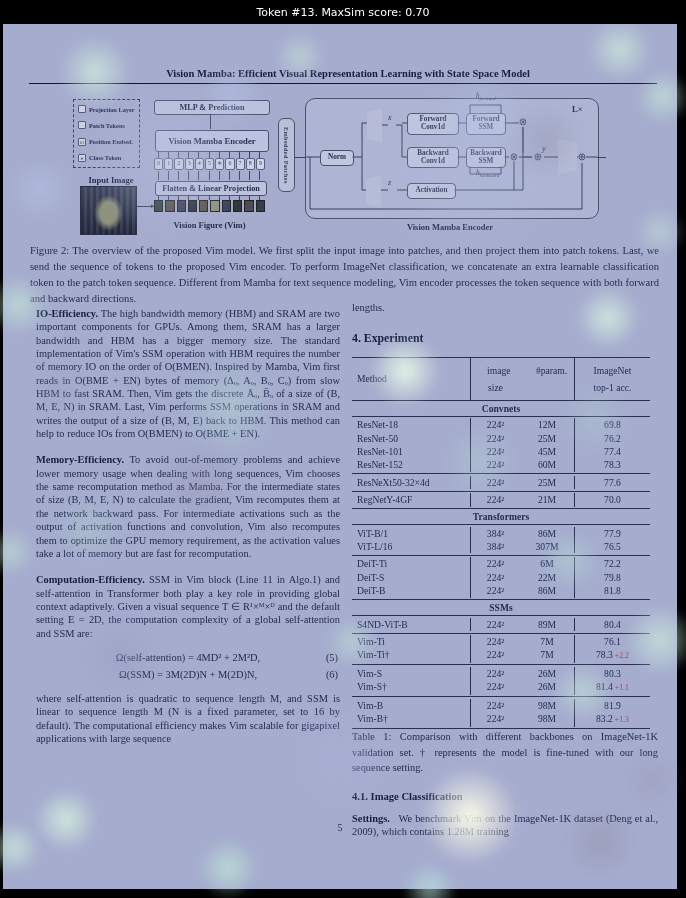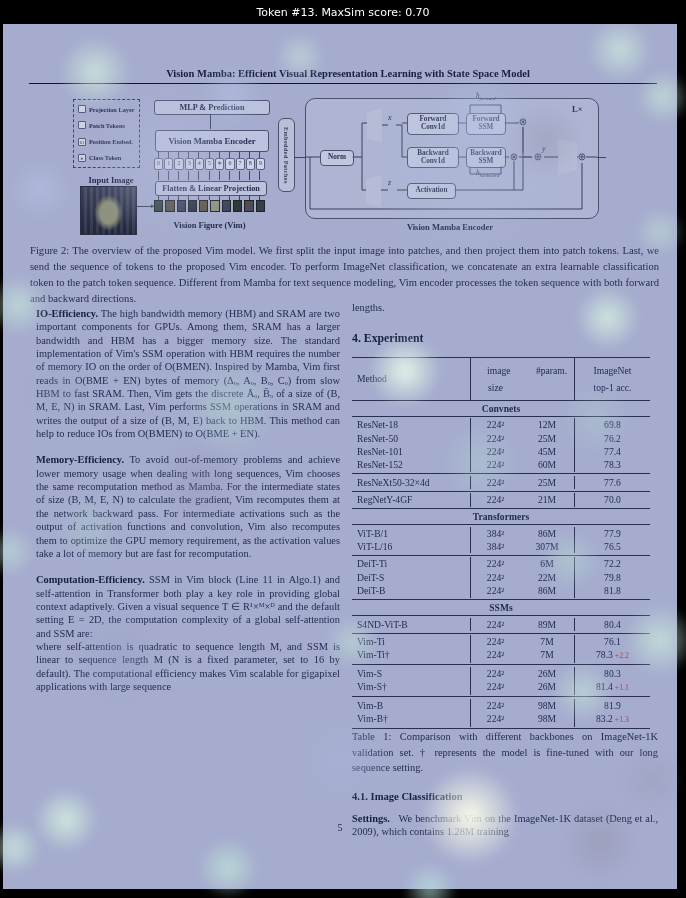--- a/index.html
+++ b/index.html
@@ -213,20 +213,30 @@
     <div class="enccap">Vision Mamba Encoder</div>
     <div class="hline" style="left:539px;top:63px;width:9px;"></div>
   </div>
 
   <div class="figcap">Figure 2: The overview of the proposed Vim model. We first split the input image into patches, and then project them into patch tokens. Last, we send the sequence of tokens to the proposed Vim encoder. To perform ImageNet classification, we concatenate an extra learnable classification token to the patch token sequence. Different from Mamba for text sequence modeling, Vim encoder processes the token sequence with both forward and backward directions.</div>
 
   <div class="colL">
     <p><b class="head">IO-Efficiency.</b> <span>The high bandwidth memory (HBM) and SRAM are two important components for GPUs. Among them, SRAM has a larger bandwidth and HBM has a bigger memory size. The standard implementation of Vim's SSM operation with HBM requires the number of memory IO on the order of O(BMEN). Inspired by Mamba, Vim first reads in O(BME + EN) bytes of memory (Δₒ, Aₒ, Bₒ, Cₒ) from slow HBM to fast SRAM. Then, Vim gets the discrete Āₒ, B̄ₒ of a size of (B, M, E, N) in SRAM. Last, Vim performs SSM operations in SRAM and writes the output of a size of (B, M, E) back to HBM. This method can help to reduce IOs from O(BMEN) to O(BME + EN).</span></p>
     <p class="mt"><b class="head">Memory-Efficiency.</b> <span>To avoid out-of-memory problems and achieve lower memory usage when dealing with long sequences, Vim chooses the same recomputation method as Mamba. For the intermediate states of size (B, M, E, N) to calculate the gradient, Vim recomputes them at the network backward pass. For intermediate activations such as the output of activation functions and convolution, Vim also recomputes them to optimize the GPU memory requirement, as the activation values take a lot of memory but are fast for recomputation.</span></p>
     <p class="mt"><b class="head">Computation-Efficiency.</b> <span>SSM in Vim block (Line 11 in Algo.1) and self-attention in Transformer both play a key role in providing global context adaptively. Given a visual sequence T ∈ R¹×ᴹ×ᴰ and the default setting E = 2D, the computation complexity of a global self-attention and SSM are:</span></p>
+    <div class="eqs">
+      <div class="eq">
+        <span>Ω(self-attention) = 4MD² + 2M²D,</span>
+        <span class="num">(5)</span>
+      </div>
+      <div class="eq">
+        <span>Ω(SSM) = 3M(2D)N + M(2D)N,</span>
+        <span class="num">(6)</span>
+      </div>
+    </div>
     <p>where self-attention is quadratic to sequence length M, and SSM is linear to sequence length M (N is a fixed parameter, set to 16 by default). The computational efficiency makes Vim scalable for gigapixel applications with large sequence</p>
   </div>
 
   <div class="colR">
     <p>lengths.</p>
     <h2 class="sec">4. Experiment</h2>
 
     <div id="exp-table">
       <div class="thead">
         <div class="th m">Method</div>

